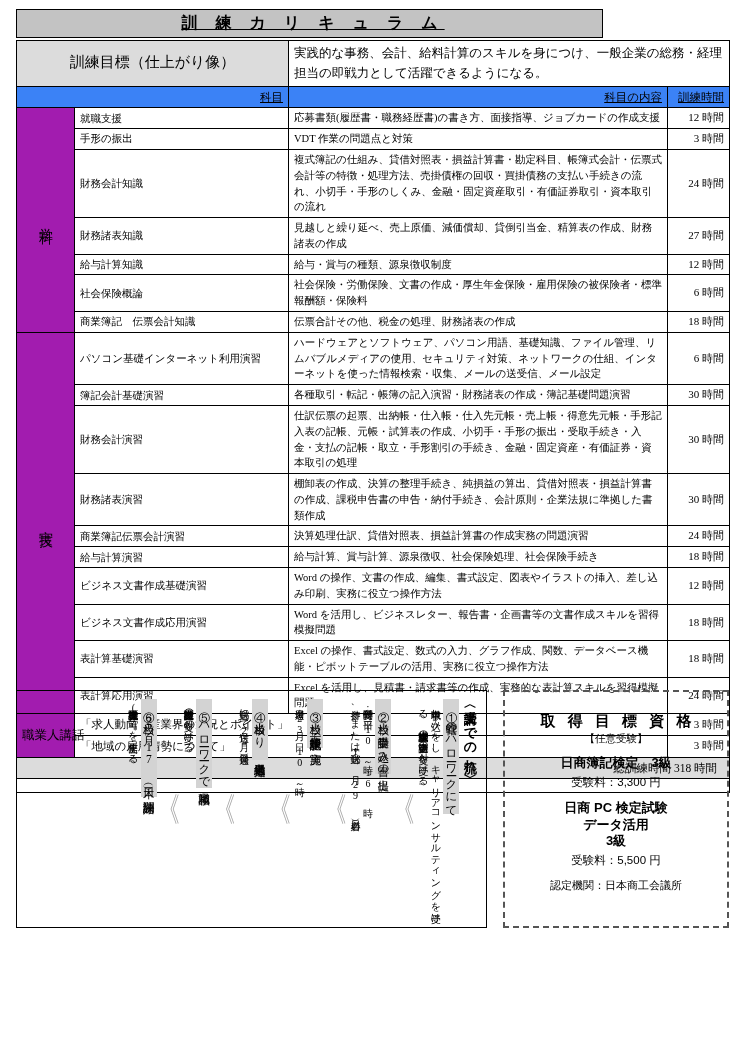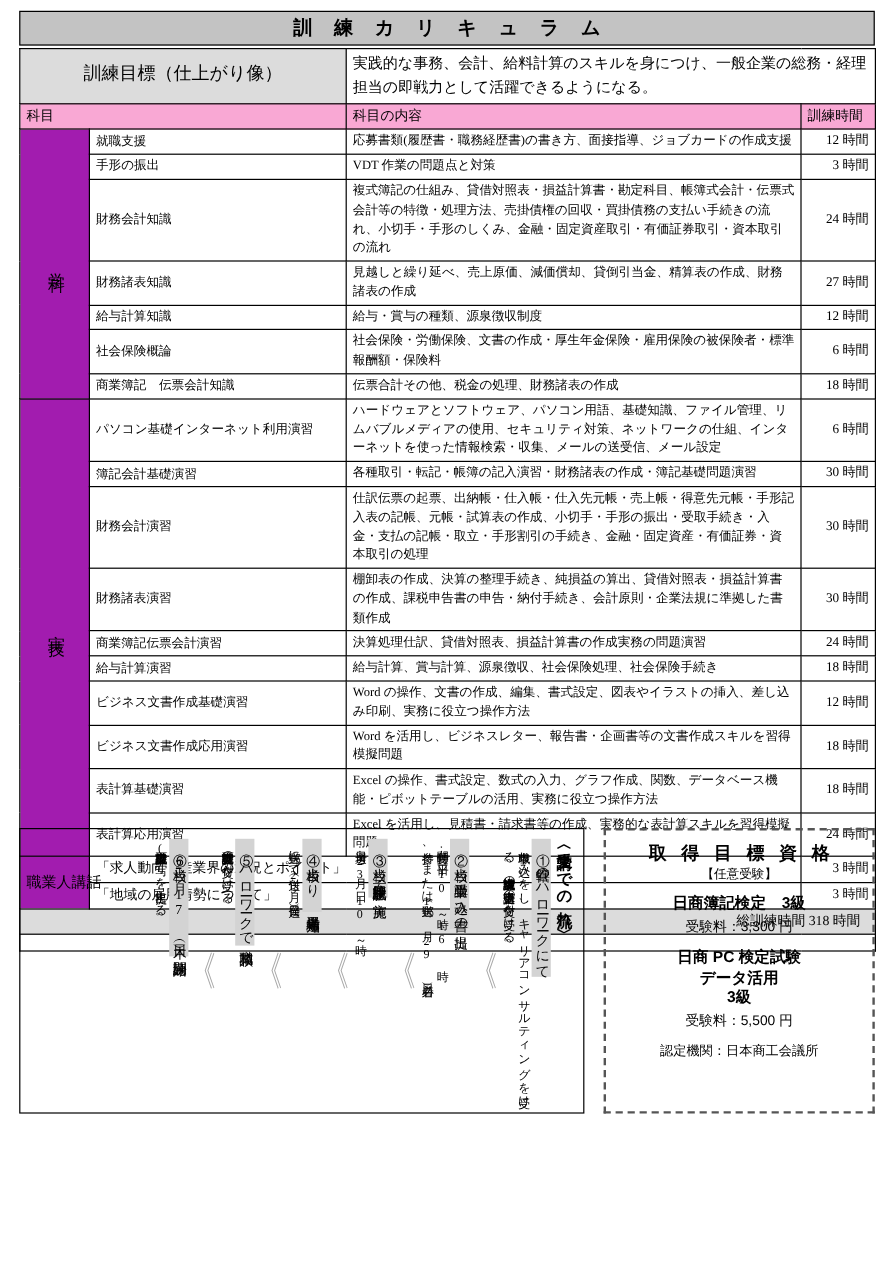--- a/index.html
+++ b/index.html
@@ -21,28 +21,29 @@
     width: 745px;
     height: 1053px;
     box-sizing: border-box;
   }
 
   
   .title-bar {
     position: absolute;
     left: 16px;
     top: 9px;
-    width: 713px;
+    width: 587px;
     height: 29px;
     background: #c3c3c3;
     border: 1px solid #000;
     box-sizing: border-box;
     display: flex;
     align-items: center;
     justify-content: center;
+    text-decoration: underline;
   }
   .title-bar .t {
     font-size: 16px;
     font-weight: bold;
     letter-spacing: 7px;
     text-indent: 7px;
     font-family: "Liberation Serif", "DejaVu Serif", serif;
   }
 
   
@@ -70,25 +71,26 @@
     font-size: 15px;
   }
   .goal-text {
     font-size: 12.5px;
     line-height: 1.62;
     padding: 4px 6px;
     text-align: left;
   }
 
   .hdr {
-    background: #f9a8d4;
-    text-align: left;
+    background: #3b82f6;
+    text-align: right;
     font-size: 11.5px;
     height: 20px;
     padding: 1px 3px;
+    text-decoration: underline;
   }
 
   .cat {
     width: 58px;
     background: #a21caf;
     text-align: center;
     padding: 0;
   }
   .cat .vert {
     writing-mode: vertical-rl;
@@ -229,20 +231,21 @@
     text-align: center;
     padding-top: 10px;
     font-family: "Liberation Sans", "DejaVu Sans", sans-serif;
   }
   .qual-title {
     font-size: 15px;
     font-weight: bold;
     letter-spacing: 4px;
     text-indent: 4px;
     margin-bottom: 1px;
+    margin-top: 10px;
   }
   .qual-sub {
     font-size: 10.5px;
     margin-bottom: 9px;
   }
   .qual-cert {
     font-size: 13px;
     font-weight: bold;
     margin-bottom: 4px;
     line-height: 1.25;

